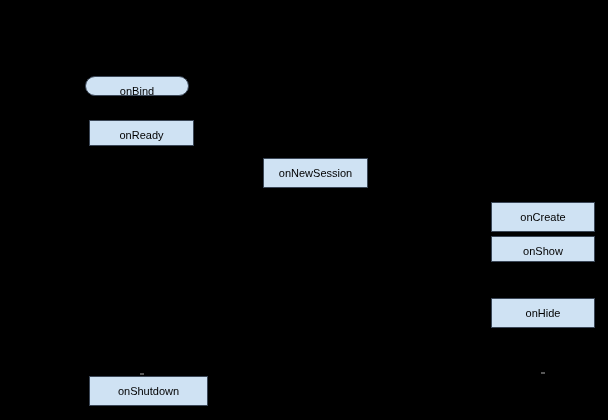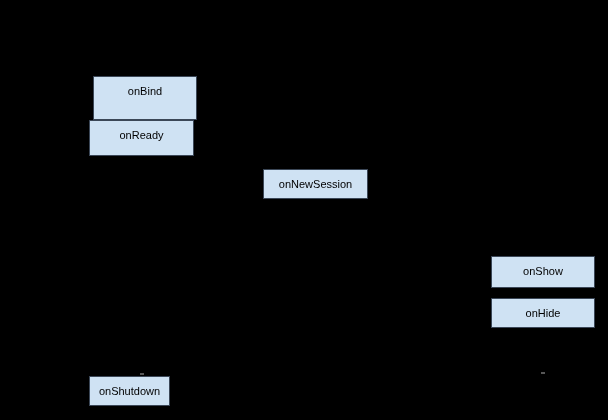--- a/index.html
+++ b/index.html
@@ -21,28 +21,28 @@
     background: #cfe2f3;
     border: 1px solid #3b4757;
     color: #000000;
     font-size: 11px;
     line-height: 28px;
     text-align: center;
     white-space: nowrap;
     overflow: hidden;
   }
   
-  .n-onbind       { left: 93px;  top: 76px;  width: 104px; height: 44px; }
-  .n-onready      { left: 89px;  top: 120px; width: 105px; height: 36px; }
-  .n-onnewsession { left: 263px; top: 169px; width: 105px; height: 30px; }
+  .n-onbind       { left: 85px;  top: 76px;  width: 104px; height: 20px; border-radius: 10px; }
+  .n-onready      { left: 89px;  top: 120px; width: 105px; height: 26px; }
+  .n-onnewsession { left: 263px; top: 158px; width: 105px; height: 30px; }
   .n-oncreate     { left: 491px; top: 202px; width: 104px; height: 30px; }
-  .n-onshow       { left: 491px; top: 256px; width: 104px; height: 32px; }
+  .n-onshow       { left: 491px; top: 236px; width: 104px; height: 26px; }
   .n-onhide       { left: 491px; top: 298px; width: 104px; height: 30px; text-align: center; }
   .n-ondestroy    { left: 491px; top: 375px; width: 104px; height: 30px; }
-  .n-onshutdown   { left: 89px;  top: 376px; width: 81px; height: 30px; }
+  .n-onshutdown   { left: 89px;  top: 376px; width: 119px; height: 30px; }
   
   .arrow-artifact {
     position: absolute;
     width: 4px;
     height: 2px;
     background: #6b6b6b;
     opacity: 0.8;
   }
   .a-onshutdown { left: 140px; top: 373px; }
   .a-ondestroy  { left: 541px; top: 372px; }
@@ -51,20 +51,21 @@
 <body>
 
 <div class="canvas">
 
   <div class="node n-onbind">onBind</div>
 
   <div class="node n-onready">onReady</div>
 
   <div class="node n-onnewsession">onNewSession</div>
 
+  <div class="node n-oncreate">onCreate</div>
 
   <div class="node n-onshow">onShow</div>
 
   <div class="node n-onhide">onHide</div>
 
 
   <div class="node n-onshutdown">onShutdown</div>
 
   <div class="arrow-artifact a-onshutdown"></div>
 

